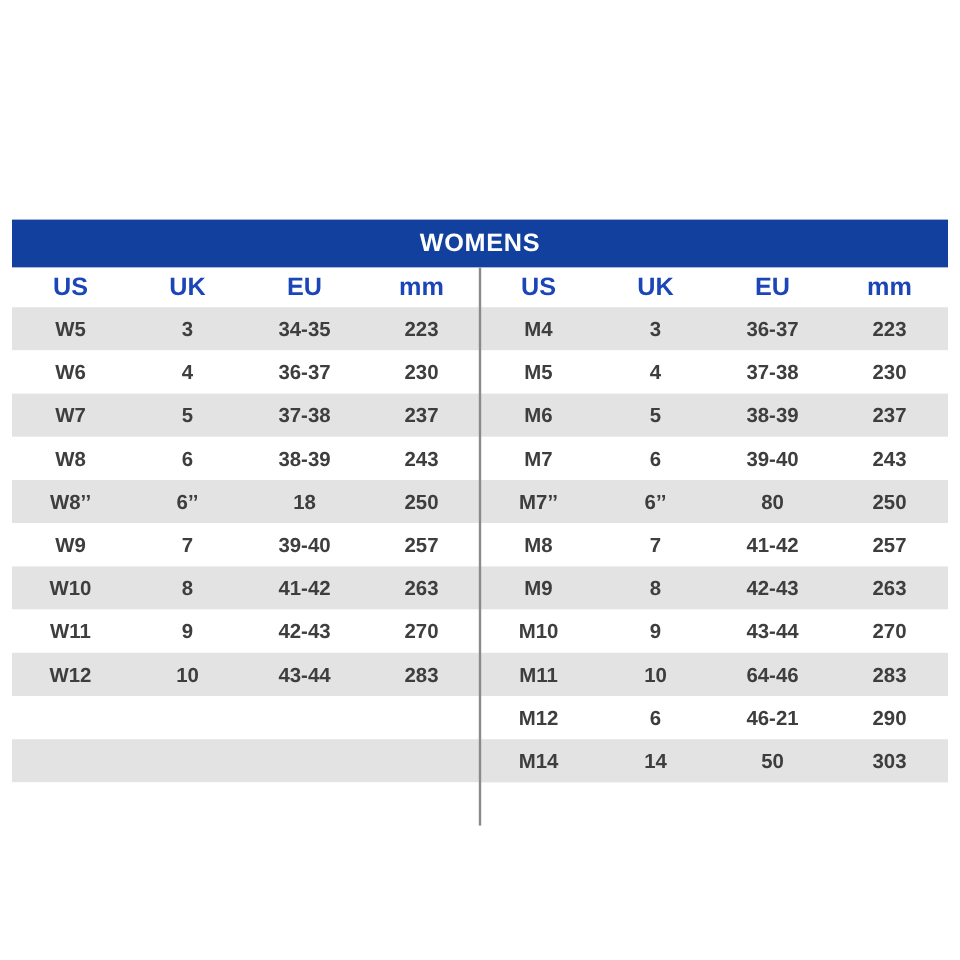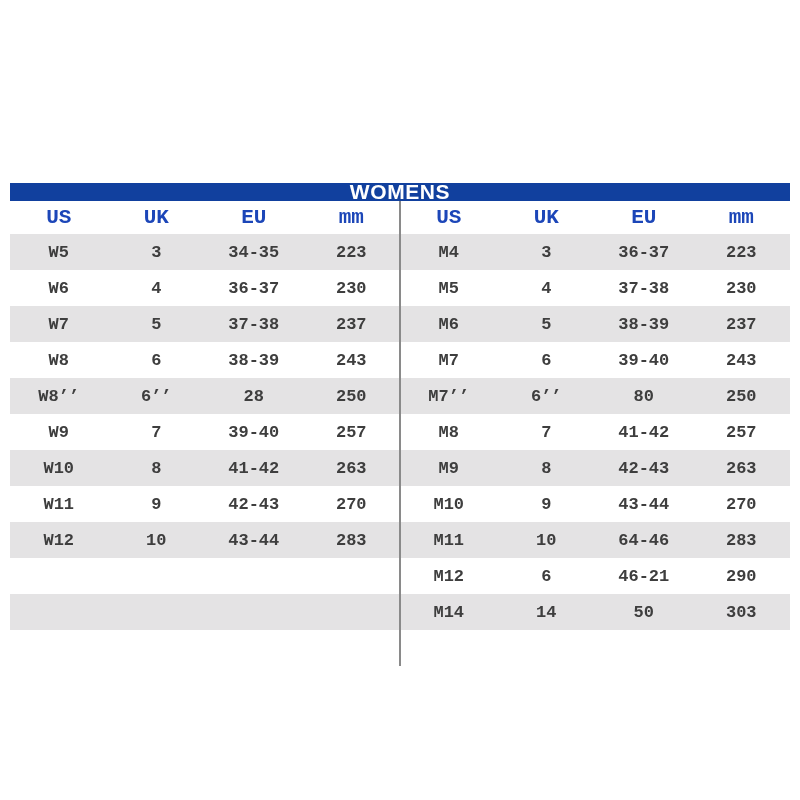--- a/index.html
+++ b/index.html
@@ -12,38 +12,37 @@
     overflow: hidden;
   }
   .size-chart {
     position: absolute;
     left: 10px;
     top: 183px;
     width: 780px;
   }
   .band {
     display: flex;
-    height: 18px;
+    height: 40px;
     background: #11409E;
     text-align: right;
   }
   .band-half {
     flex: 1 1 50%;
     display: flex;
     align-items: center;
     justify-content: center;
     color: #ffffff;
     font-weight: bold;
     font-size: 21px;
     letter-spacing: 0.6px;
   }
   .grid {
     position: relative;
     display: flex;
-    font-family: Liberation Mono, monospace;
   }
   .half {
     width: 50%;
   }
   .row {
     display: flex;
     height: 36px;
     align-items: center;
     background: #ffffff;
   }
@@ -111,21 +110,21 @@
         </div>
         <div class="row">
           <span class="cell">W8</span>
           <span class="cell">6</span>
           <span class="cell">38-39</span>
           <span class="cell">243</span>
         </div>
         <div class="row">
           <span class="cell">W8’’</span>
           <span class="cell">6’’</span>
-          <span class="cell">28</span>
+          <span class="cell">18</span>
           <span class="cell">250</span>
         </div>
         <div class="row">
           <span class="cell">W9</span>
           <span class="cell">7</span>
           <span class="cell">39-40</span>
           <span class="cell">257</span>
         </div>
         <div class="row">
           <span class="cell">W10</span>

